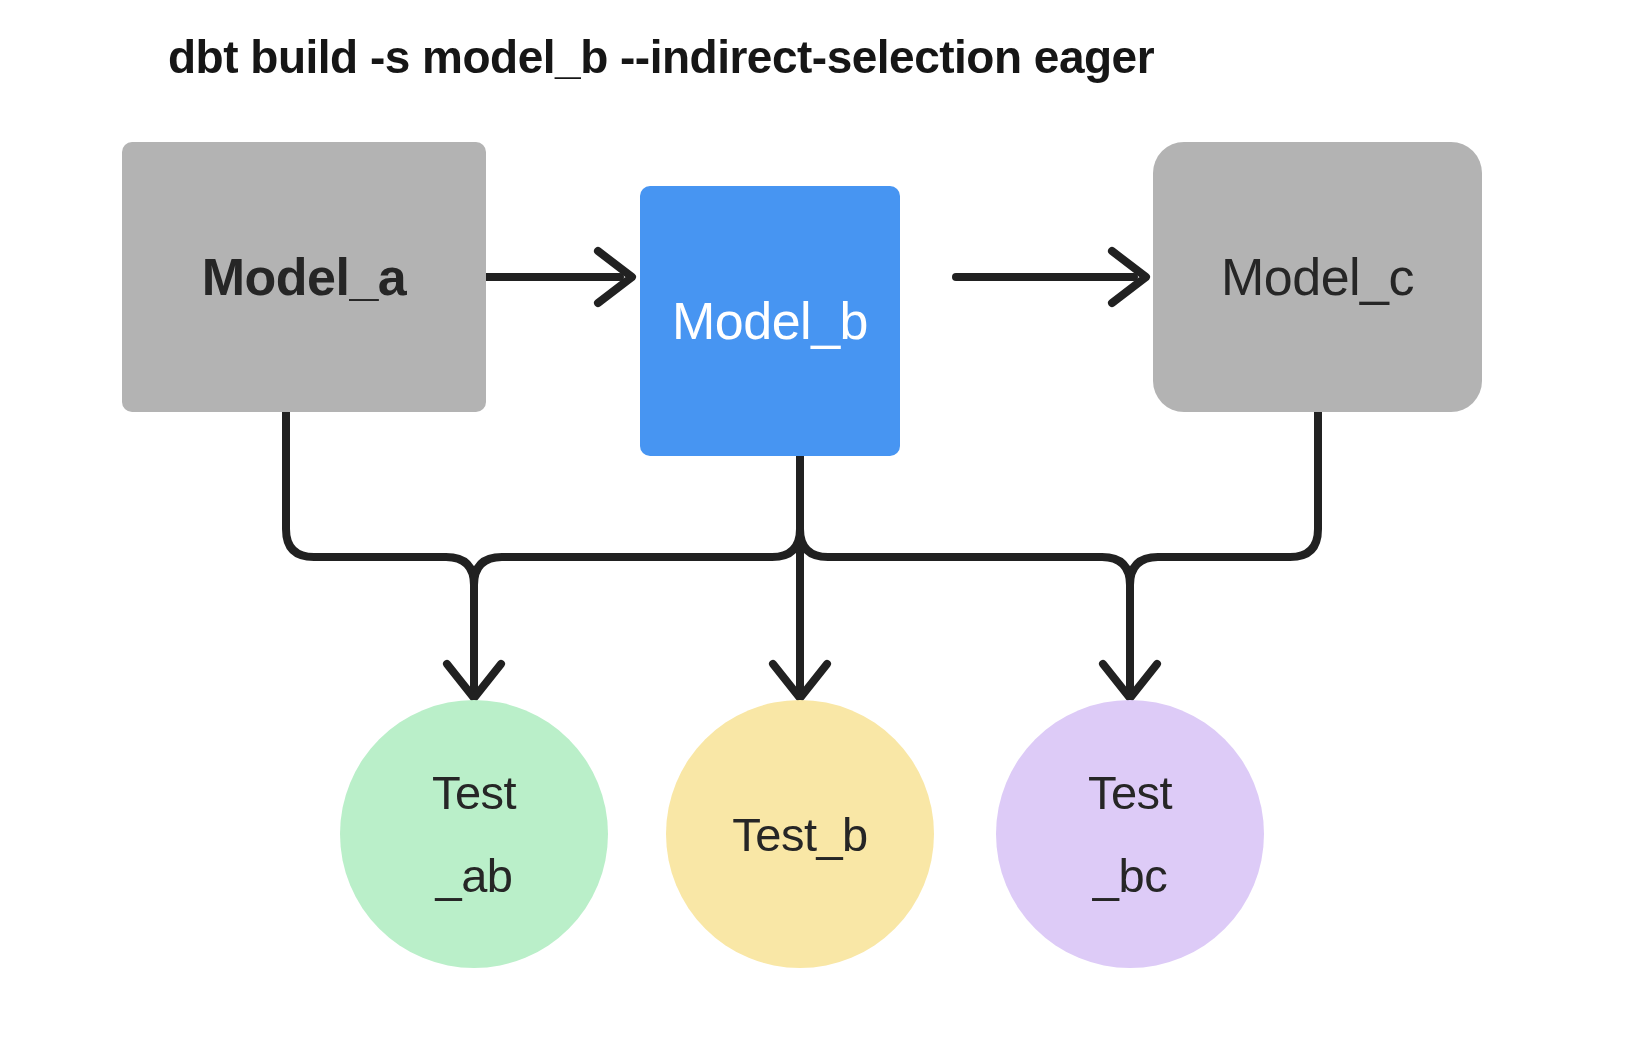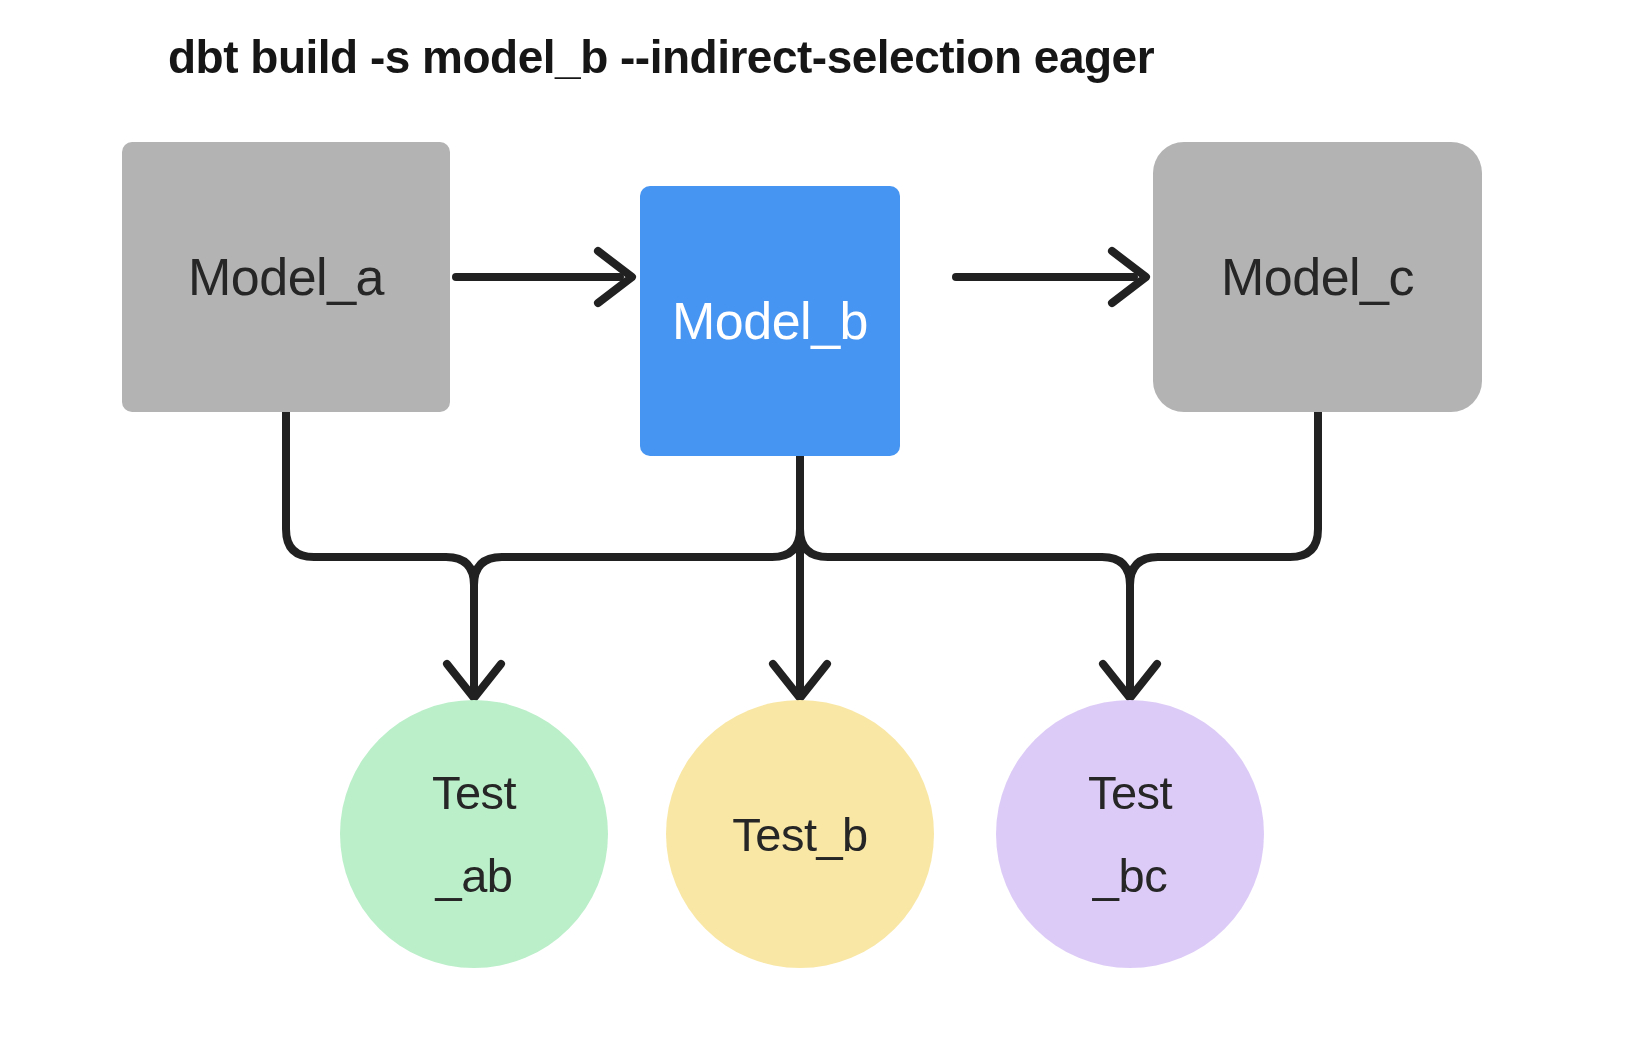--- a/index.html
+++ b/index.html
@@ -51,21 +51,21 @@
     letter-spacing: -0.5px;
   }
   .box.default {
     background: var(--model_default, #b3b3b3);
     color: var(--text_dark, #262626);
   }
   .box.selected {
     background: var(--model_selected, #4795f2);
     color: var(--text_light, #ffffff);
   }
-  .box-a { left: 122px; width: 328px; }
+  .box-a { left: 122px; width: 364px; font-weight: bold; }
   .box-b { left: 640px; width: 260px; margin-top: 44px; }
   .box-c { left: 1153px; width: 329px; border-radius: 31px; }
   .circle {
     position: absolute;
     top: 700px;
     width: 268px;
     height: 268px;
     border-radius: 50%;
     display: flex;
     flex-direction: column;

